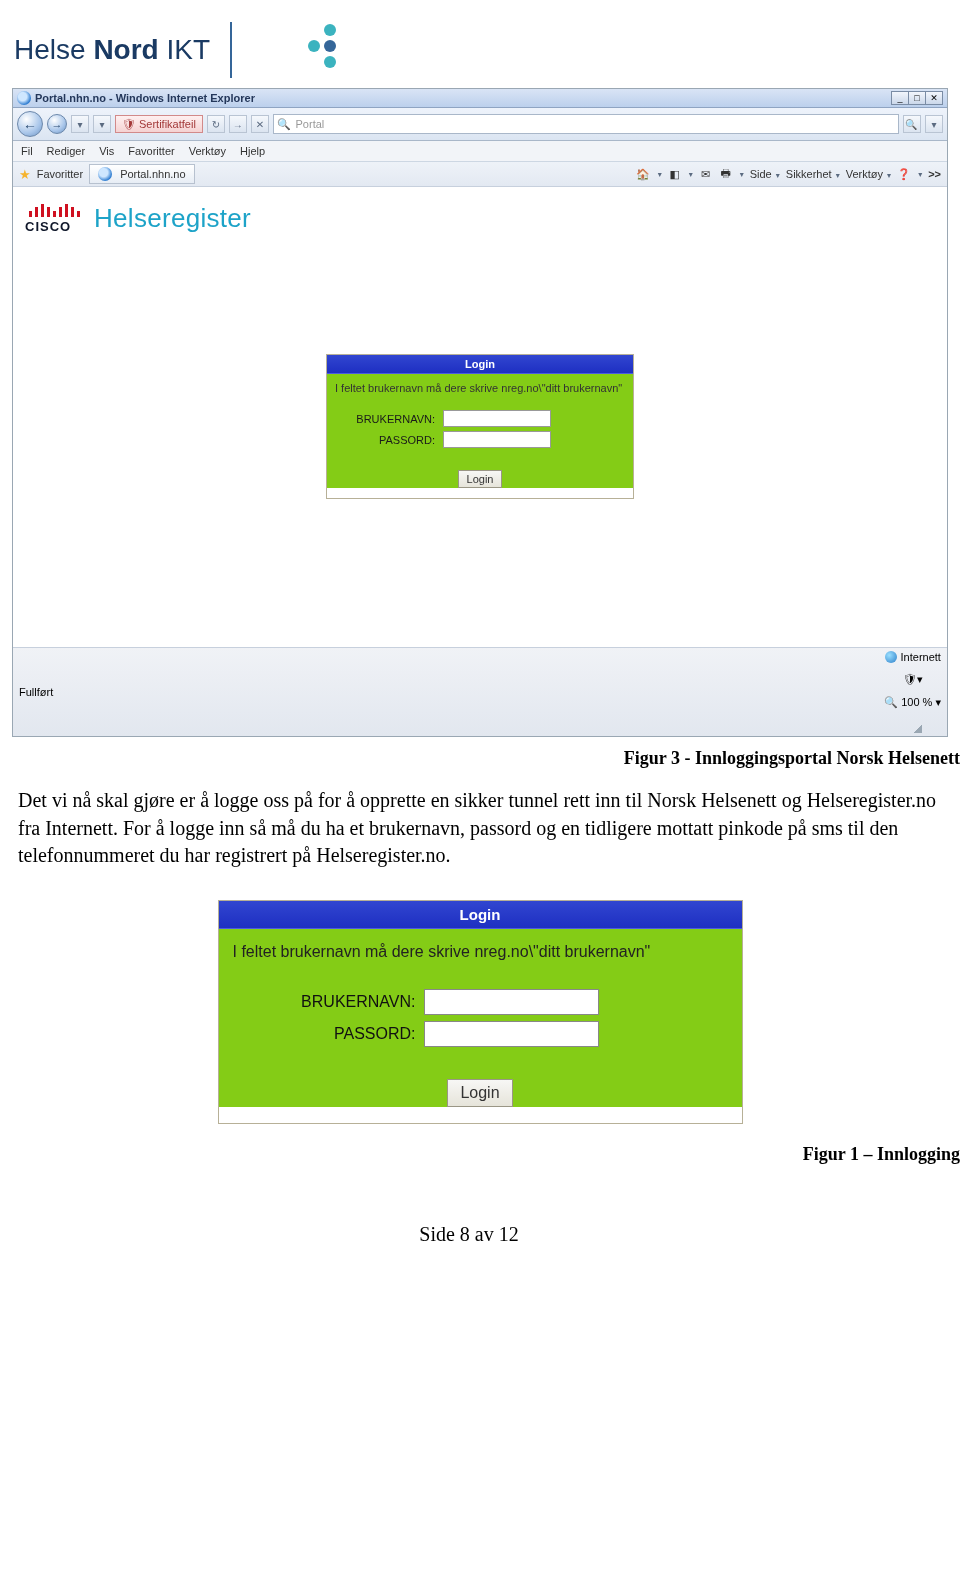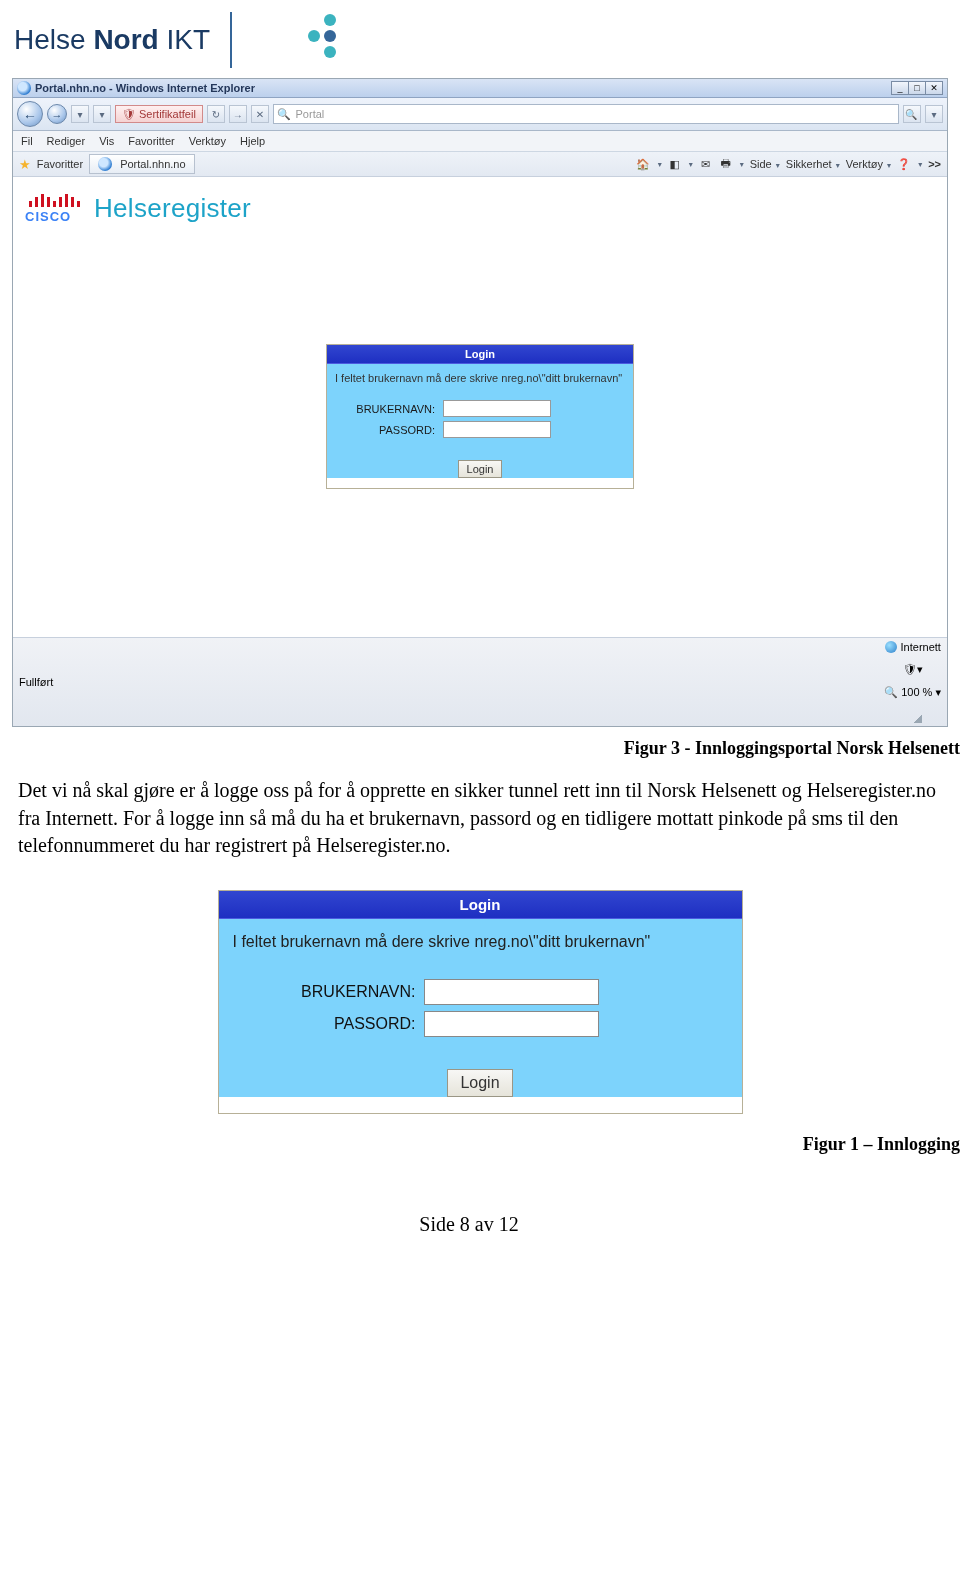--- a/index.html
+++ b/index.html
@@ -8,21 +8,21 @@
     background: #fff;
     width: 960px;
     margin: 0 auto;
     font-size: 18px;
     color: #000;
   }
   
   .doc-header {
     display: flex;
     align-items: center;
-    padding: 10px 14px 8px;
+    padding: 20px 14px 8px;
   }
   .brand {
     font-family: Arial, sans-serif;
     font-size: 28px;
     color: #1a3a63;
   }
   .brand .bold { font-weight: 700; }
   .brand-dots {
     margin-left: 34px;
     width: 60px; height: 60px; position: relative;
@@ -167,41 +167,41 @@
   }
   .cisco-row { display: flex; align-items: center; gap: 14px; margin-top: 6px; }
   .cisco-bars {
     display: flex; align-items: flex-end; gap: 3px;
     margin-left: 4px;
   }
   .cisco-bars span {
     width: 3px; background: #cf1020;
     display: block;
   }
-  .cisco-text { font: 700 13px Arial, sans-serif; color: #3b82f6; margin-top: 2px; letter-spacing: 1px; }
+  .cisco-text { font: 700 13px Arial, sans-serif; color: #0f172a; margin-top: 2px; letter-spacing: 1px; }
   .helsereg-title {
     font: 400 26px Arial, sans-serif;
     color: #1da3c8; letter-spacing: .3px;
   }
 
   
   .login-box.small {
     width: 308px;
     margin: 120px auto 40px;
     border: 1px solid #b7b097;
     font: 11px Tahoma, Arial, sans-serif;
     background: #fff;
   }
   .login-hdr {
     background: linear-gradient(#3146d0,#1e2fc2);
     color: #fff; text-align: center;
     padding: 3px 0; font-weight: 700; font-size: 11px;
     border-bottom: 1px solid #4c5be0;
   }
-  .login-body { background: #7dd3fc; }
+  .login-body { background: #84cc16; }
   .login-msg {
     padding: 8px 8px 10px;
     color: #333; font-size: 11px;
   }
   .login-fields { padding: 2px 20px 10px; }
   .login-row {
     display: flex; align-items: center; margin: 4px 0;
   }
   .login-row label {
     width: 96px; text-align: right; padding-right: 8px;

